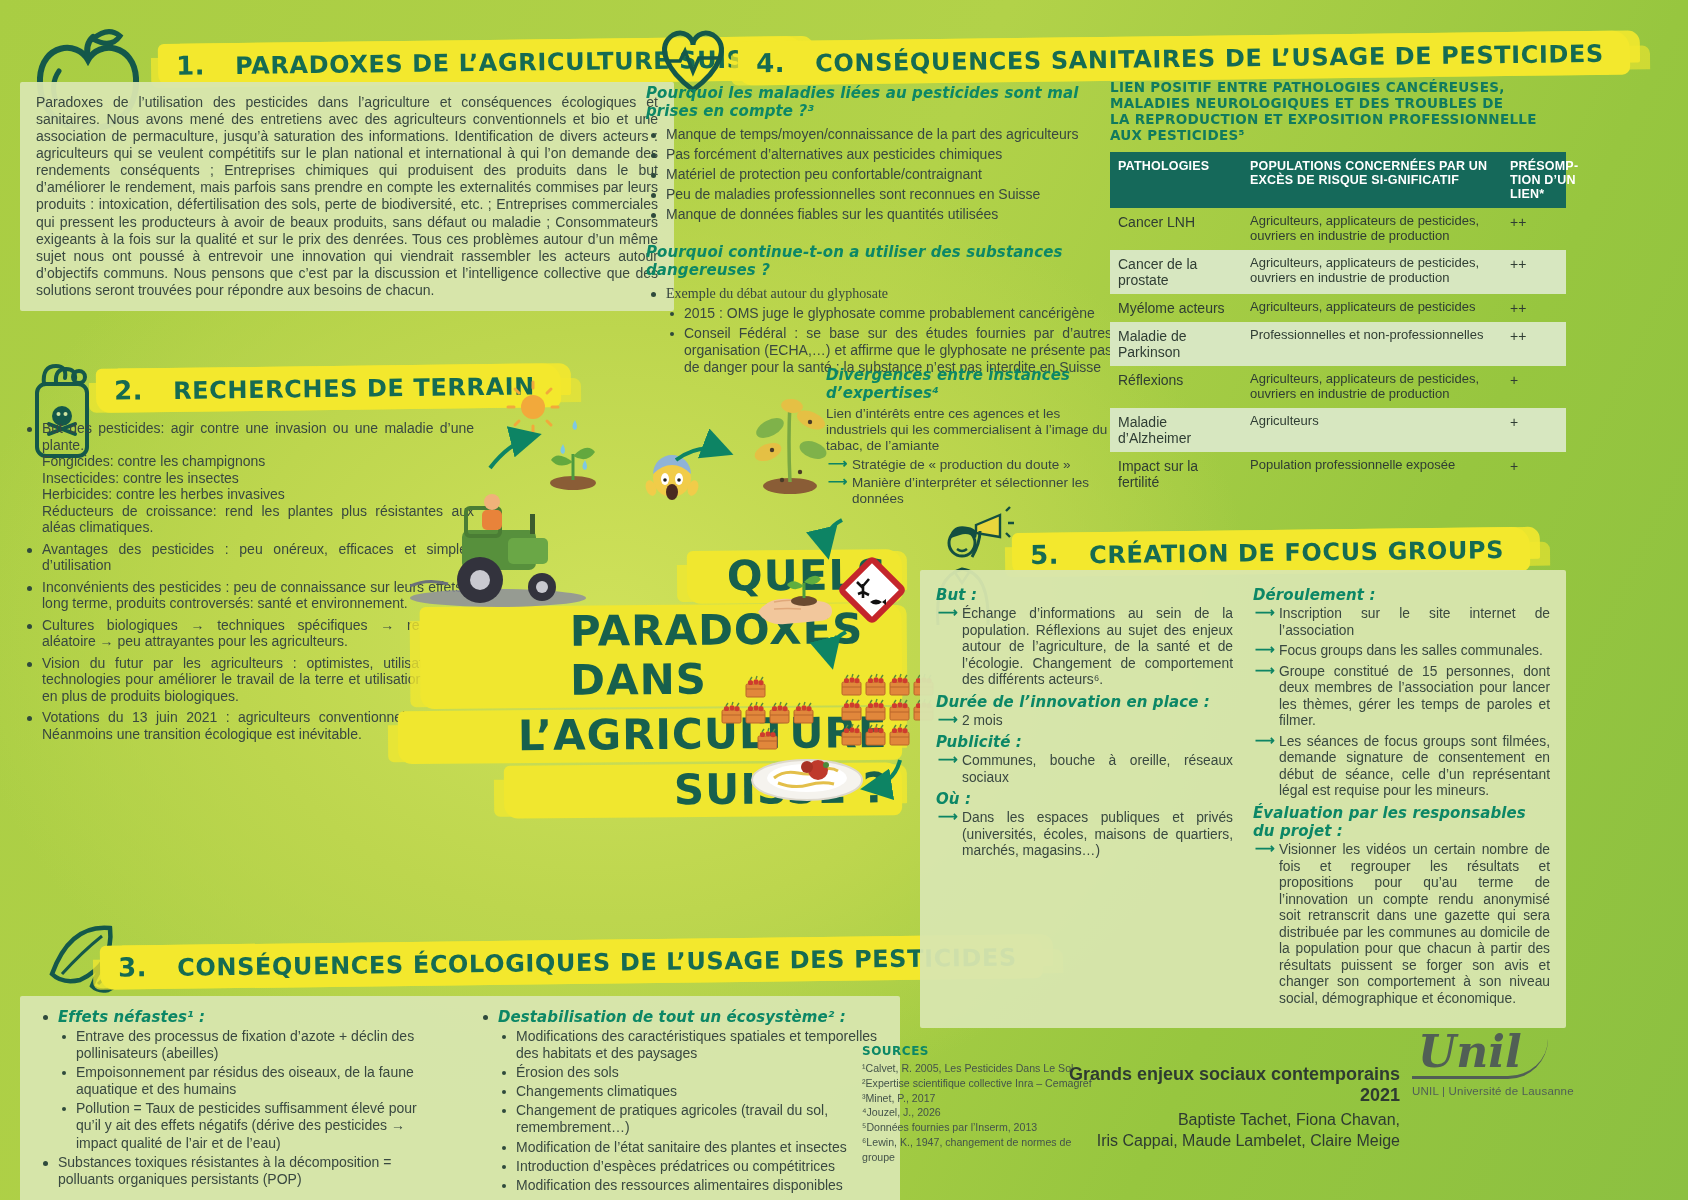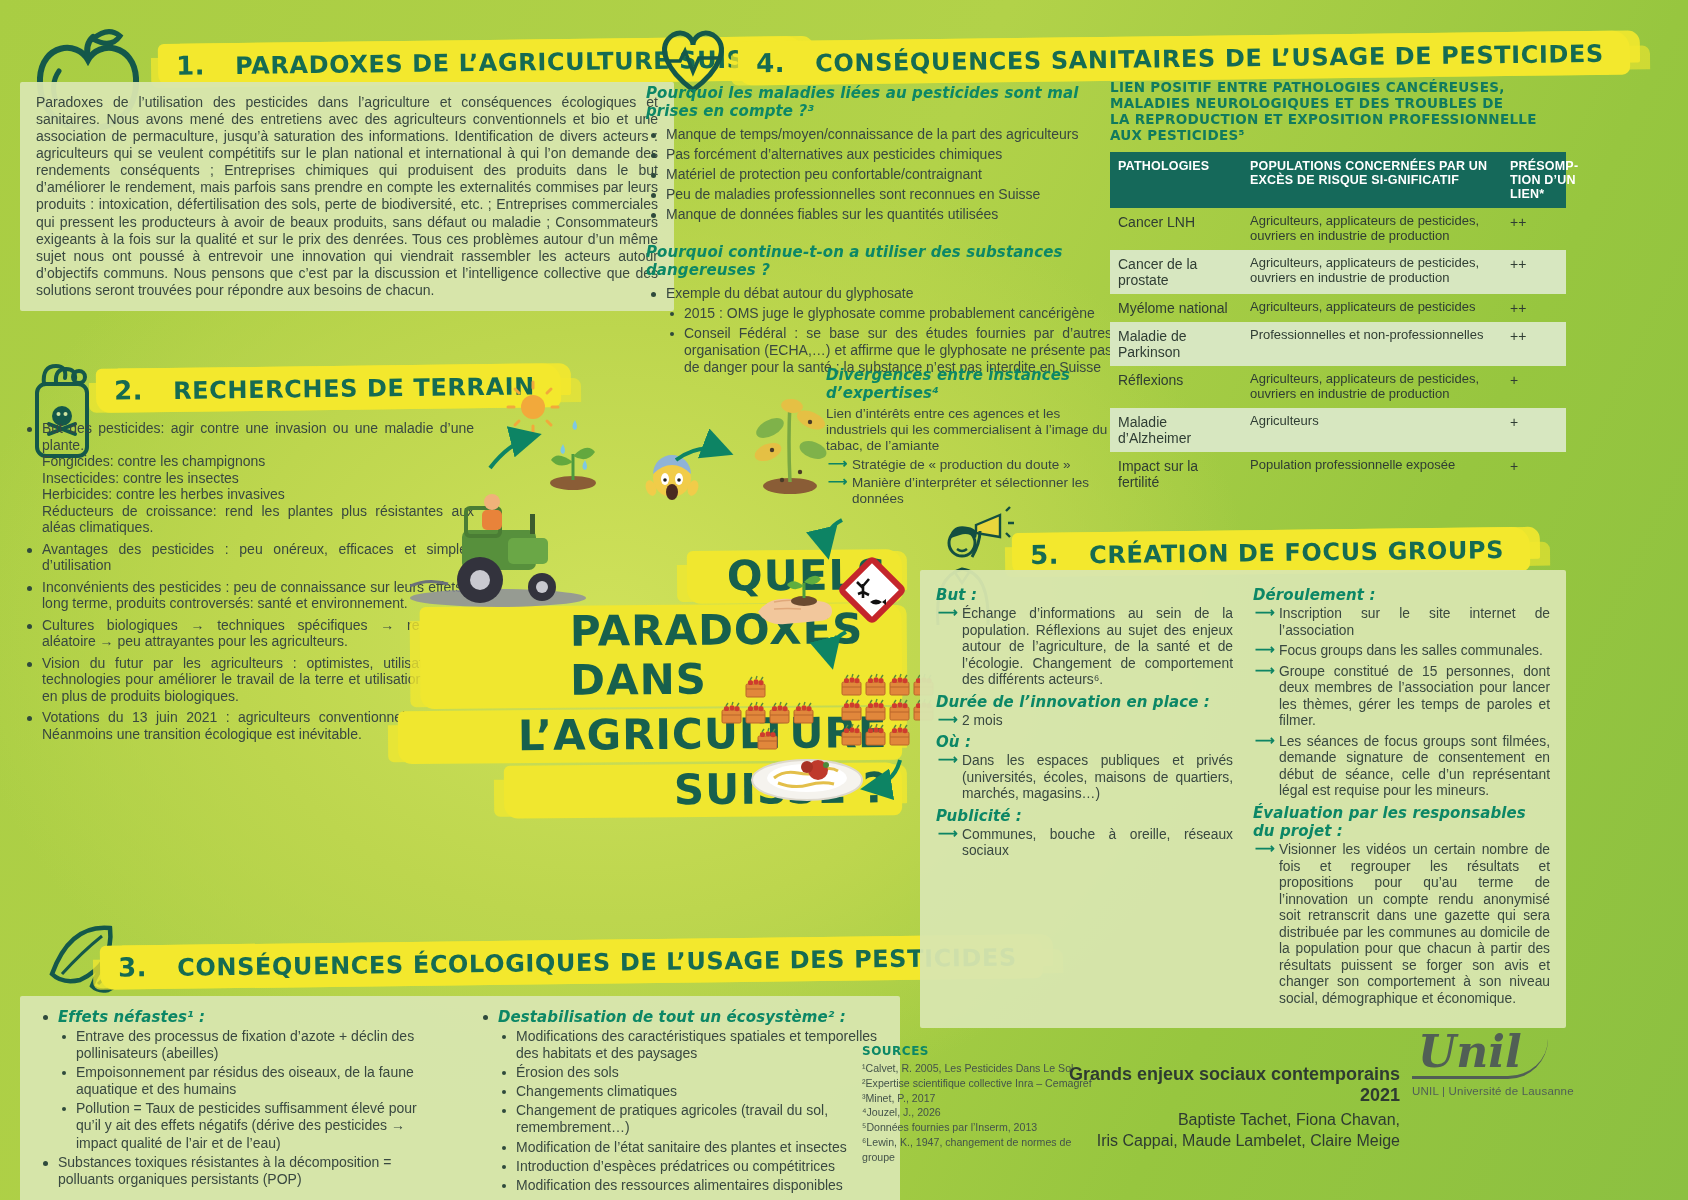--- a/index.html
+++ b/index.html
@@ -32,21 +32,21 @@
   ul.arrows>li{position:relative;padding-left:26px;margin:2px 0 4px 0;color:#394840;}
   .arr::before{content:"⟶";color:#0d8464;font-weight:bold;position:absolute;left:2px;top:-1px;}
   
   #sec2-list{width:452px;font-size:14px;line-height:1.18;}
   #sec2-list>li{margin-bottom:5px;text-align:justify;}
   
   #box1{left:20px;top:82px;width:622px;padding:12px 16px;}
   
   #sec4-left{left:646px;top:84px;width:466px;}
   #sec4-left ul.dots>li{margin-bottom:3px;font-size:14px;line-height:1.22;}
-  #sec4-left .q2bullet{font-size:14px;color:#394840;}
+  #sec4-left .q2bullet{font-size:14px;color:#394840;font-family:Liberation Serif, serif;}
   #diverg{left:826px;top:366px;width:296px;}
   #diverg p{margin:4px 0 2px 0;font-size:13.5px;line-height:1.2;color:#394840;}
   #diverg ul.arrows>li{font-size:13.5px;line-height:1.2;margin:1px 0 2px 0;}
   #sec4-right{left:1110px;top:80px;width:456px;}
   .tbl-intro{font-family:"DejaVu Sans",sans-serif;font-weight:800;color:#107a5e;font-size:13.5px;line-height:1.18;letter-spacing:.3px;margin-bottom:8px;}
   .tbl{width:456px;font-size:13px;}
   .trowh{display:grid;grid-template-columns:122px 250px 84px;gap:0 10px;background:#15695a;color:#fff;
     font-weight:bold;font-size:12.5px;line-height:1.12;padding:7px 8px;letter-spacing:.2px;}
   .trow{display:grid;grid-template-columns:122px 250px 84px;gap:0 10px;padding:6px 8px;color:#2f3d33;line-height:1.15;}
   .tbl-rows .trow:nth-of-type(even){background:#d7e7c0;}
@@ -369,21 +369,21 @@
             <div class="c3">++</div>
           </div>
 
           <div class="trow">
             <div class="c1">Cancer de la prostate</div>
             <div class="c2">Agriculteurs, applicateurs de pesticides, ouvriers en industrie de production</div>
             <div class="c3">++</div>
           </div>
 
           <div class="trow">
-            <div class="c1">Myélome national</div>
+            <div class="c1">Myélome acteurs</div>
             <div class="c2">Agriculteurs, applicateurs de pesticides</div>
             <div class="c3">++</div>
           </div>
 
           <div class="trow">
             <div class="c1">Maladie de Parkinson</div>
             <div class="c2">Professionnelles et non-professionnelles</div>
             <div class="c3">++</div>
           </div>
 
@@ -435,32 +435,32 @@
         <div class="group">
           <div class="script-head">Durée de l’innovation en place :</div>
           <ul class="arrows">
 
           <li><span class="arr"></span><span>2 mois</span></li>
           </ul>
         </div>
 
 
         <div class="group">
+          <div class="script-head">Publicité :</div>
+          <ul class="arrows">
+
+          <li><span class="arr"></span><span>Communes, bouche à oreille, réseaux sociaux</span></li>
+          </ul>
+        </div>
+
+        <div class="group">
           <div class="script-head">Où :</div>
           <ul class="arrows">
 
           <li><span class="arr"></span><span>Dans les espaces publiques et privés (universités, écoles, maisons de quartiers, marchés, magasins…)</span></li>
-          </ul>
-        </div>
-
-        <div class="group">
-          <div class="script-head">Publicité :</div>
-          <ul class="arrows">
-
-          <li><span class="arr"></span><span>Communes, bouche à oreille, réseaux sociaux</span></li>
           </ul>
         </div>
 
       </div>
     <div class="col">
 
         <div class="group">
           <div class="script-head">Déroulement :</div>
           <ul class="arrows">
 

